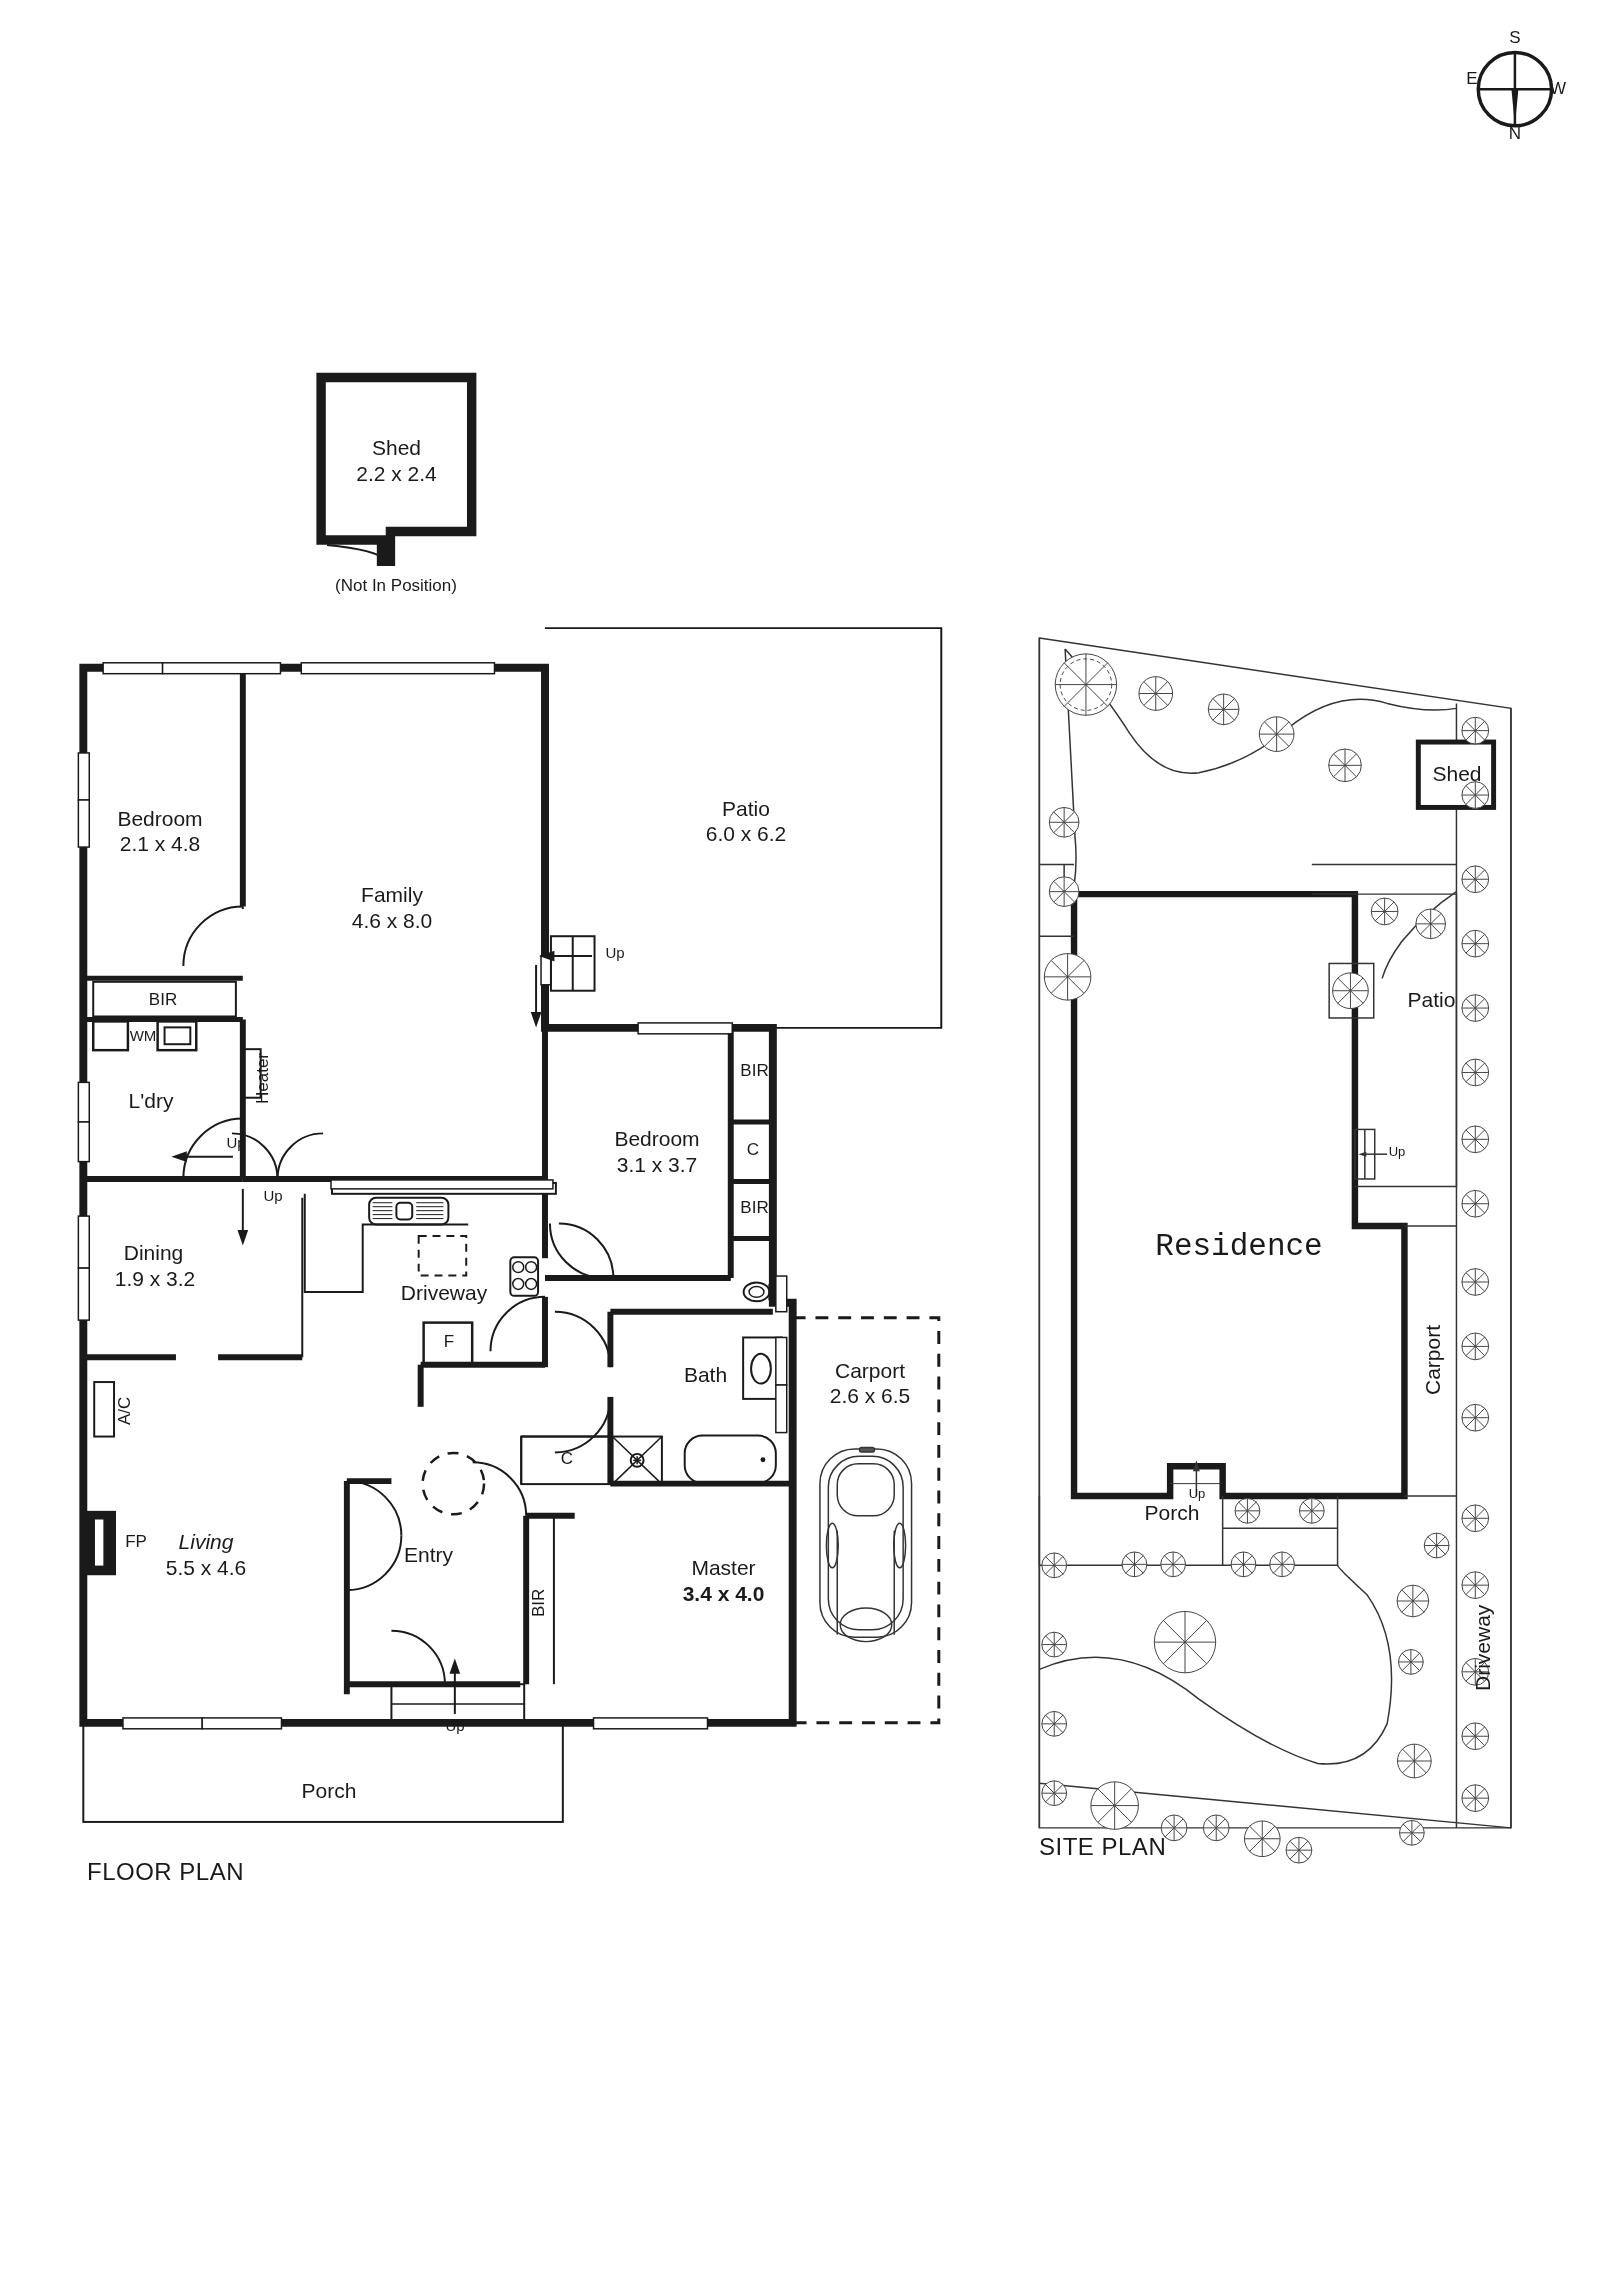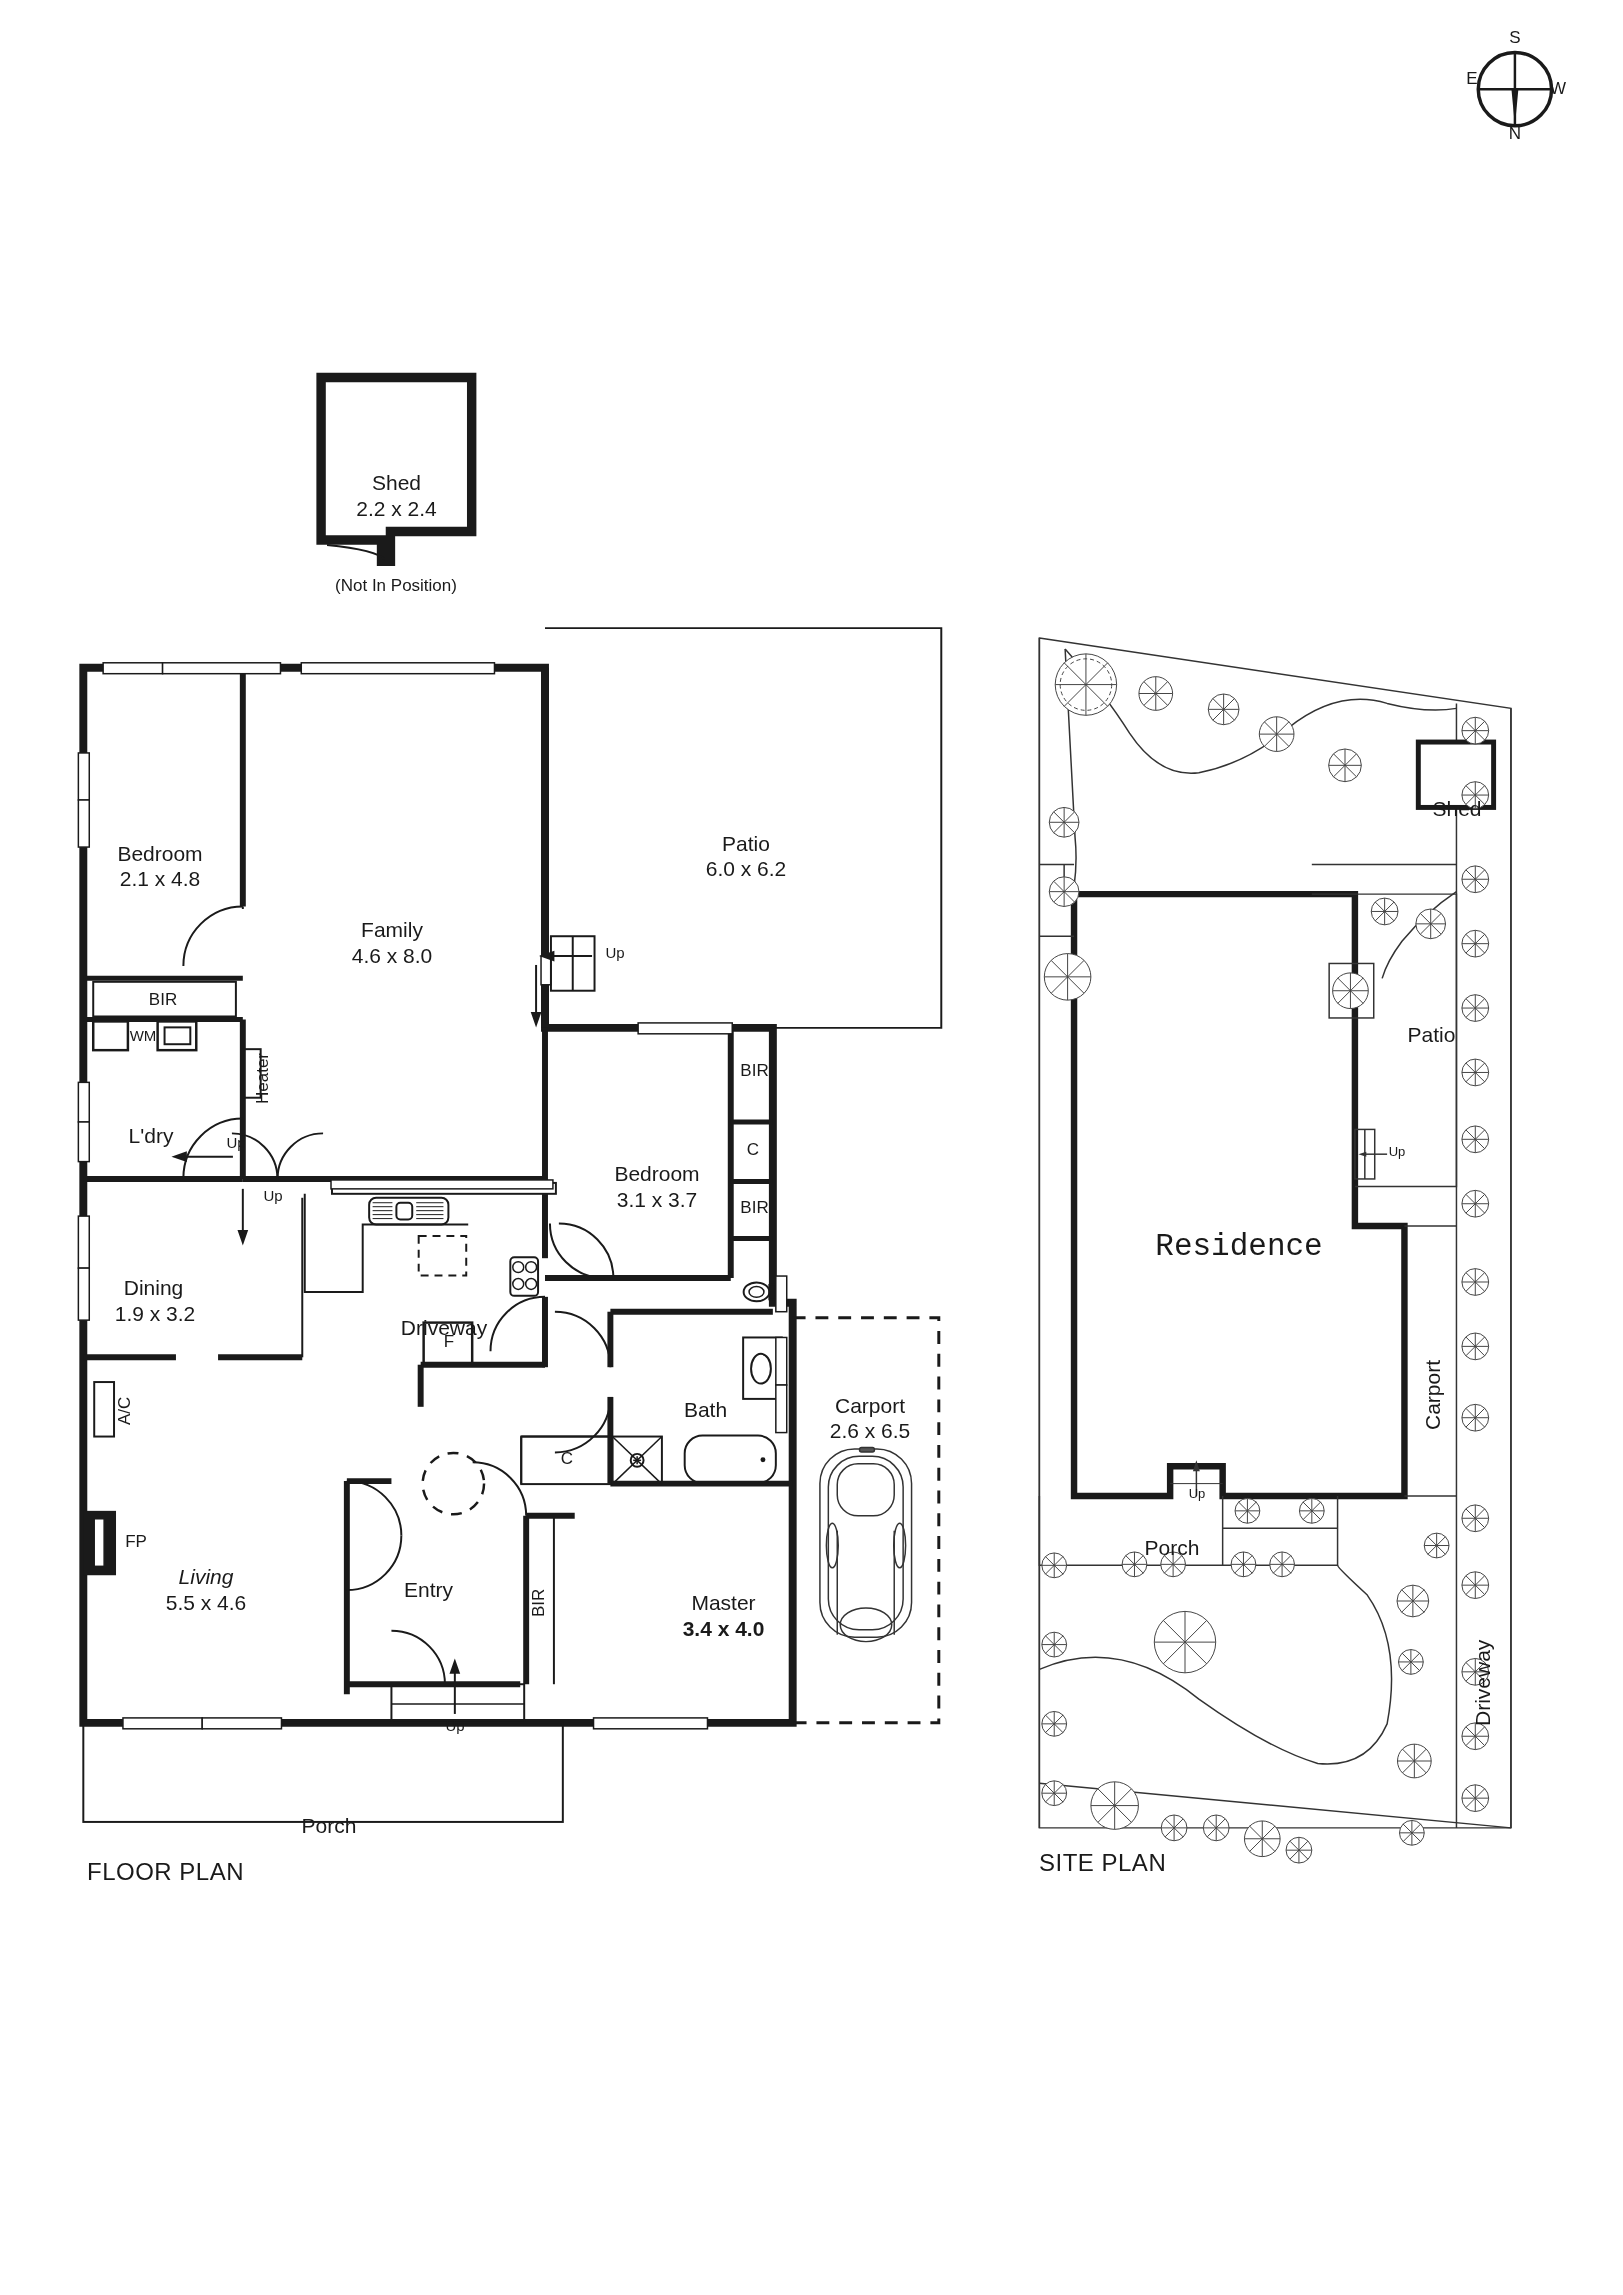--- a/index.html
+++ b/index.html
@@ -1,20 +1,20 @@
 <!DOCTYPE html>
 <html style="font-size:8px"><head>
 <meta charset="utf-8">
 <title>Floor Plan</title>
 <style>
   html,body{margin:0;padding:0;background:#fff;}
   body{font-family:"Liberation Sans",sans-serif;color:#1a1a1a;}
   #page{position:relative;width:1623px;height:2295px;background:#fff;overflow:hidden;}
   .lbl{position:absolute;text-align:center;line-height:1.18;white-space:nowrap;color:#1a1a1a;}
-  .lbl.room{font-size:21px;margin-top:35px;}
+  .lbl.room{font-size:21px;}
   .lbl.sm{font-size:17px;}
   .lbl.xs{font-size:15px;}
   .lbl.tiny{font-size:13px;}
   .lbl.title{font-size:24px;letter-spacing:0.5px;}
   .lbl.res{font-size:31px;}
   .vert{writing-mode:vertical-rl;transform:rotate(180deg);}
   svg{position:absolute;left:0;top:0;}
 </style>
 </head>
 <body>
@@ -709,21 +709,21 @@
   <div class="lbl sm" style="left:434px;top:1332px;width:30px;">F</div>
   <div class="lbl sm" style="left:732px;top:1061px;width:45px;">BIR</div>
   <div class="lbl sm" style="left:738px;top:1140px;width:30px;">C</div>
   <div class="lbl sm" style="left:732px;top:1198px;width:45px;">BIR</div>
   <div class="lbl sm" style="left:552px;top:1449px;width:30px;">C</div>
   <div class="lbl sm vert" style="left:115px;top:1383px;height:55px;">A/C</div>
   <div class="lbl sm" style="left:116px;top:1532px;width:40px;">FP</div>
   <div class="lbl sm vert" style="left:529px;top:1568px;height:69px;">BIR</div>
 
   <div class="lbl title" style="left:87px;top:1858px;width:208px;text-align:left;">FLOOR PLAN</div>
-  <div class="lbl title" style="left:1039px;top:1833px;width:198px;text-align:left;margin-top:16px;">SITE PLAN</div>
+  <div class="lbl title" style="left:1039px;top:1833px;width:198px;text-align:left;">SITE PLAN</div>
 
   <div class="lbl res" style="left:1140px;top:1229px;width:198px;font-family:Liberation Mono, monospace;">Residence</div>
   <div class="lbl room" style="left:1420px;top:762px;width:74px;">Shed</div>
   <div class="lbl room" style="left:1387px;top:988px;width:89px;">Patio</div>
   <div class="lbl room vert" style="left:1421px;top:1298px;height:124px;">Carport</div>
   <div class="lbl room" style="left:1125px;top:1501px;width:94px;">Porch</div>
   <div class="lbl room vert" style="left:1471px;top:1581px;height:134px;">Driveway</div>
   <div class="lbl tiny" style="left:1382px;top:1144px;width:30px;">Up</div>
   <div class="lbl tiny" style="left:1182px;top:1486px;width:30px;">Up</div>
 

